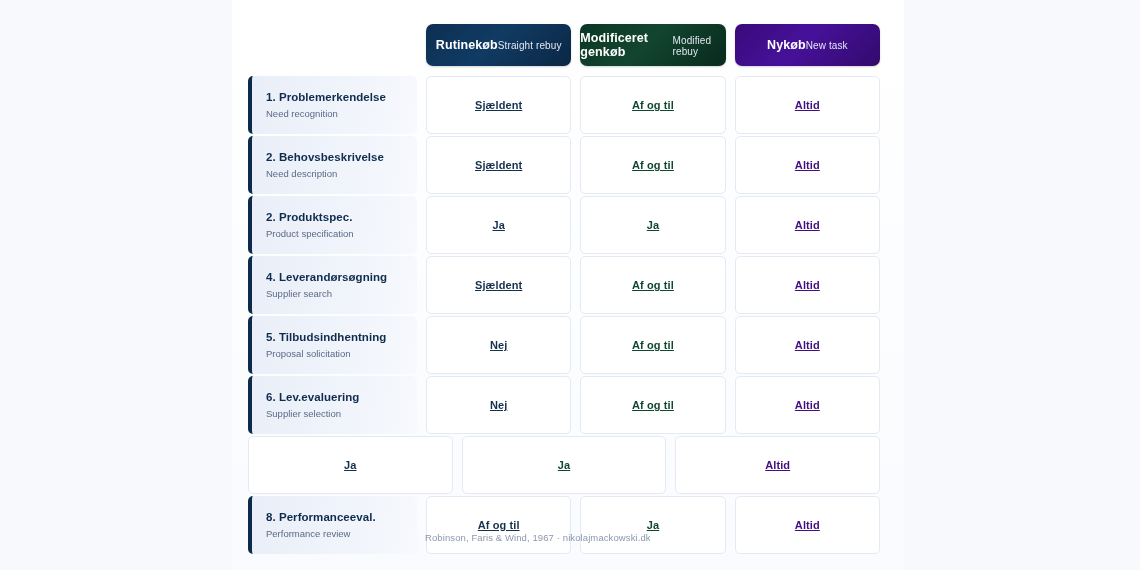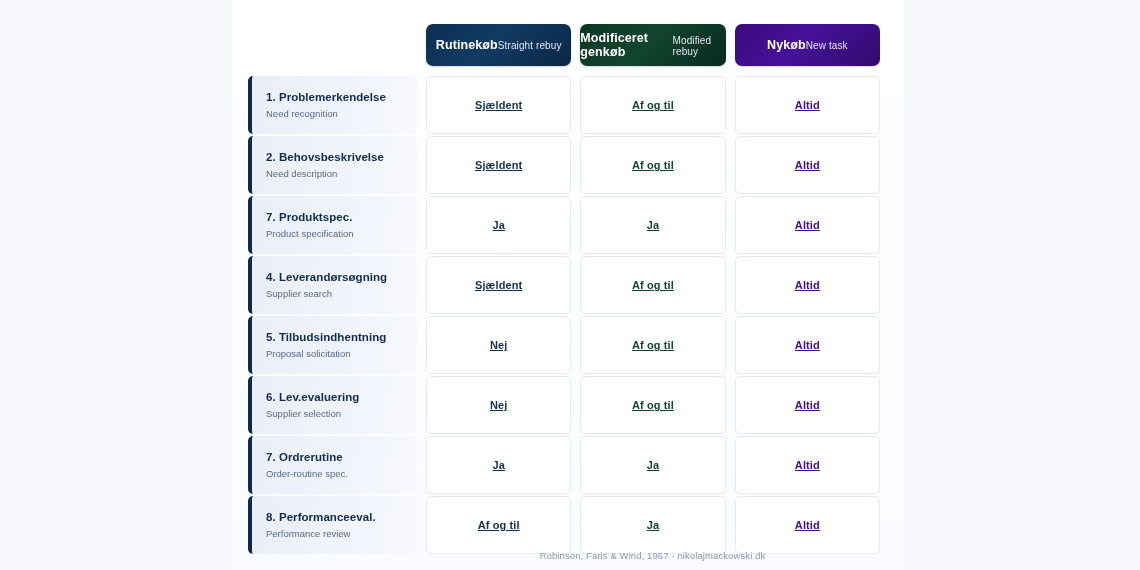--- a/index.html
+++ b/index.html
@@ -138,23 +138,22 @@
     text-decoration: underline;
   }
   .val-straight { color: #14304f; }
   .val-modified { color: #11472f; }
   .val-new      { color: #41107e; }
 
   
   .footer {
     position: absolute;
     left: 425px;
-    top: 550px;
+    top: 532px;
     width: 455px;
-    text-align: center;
     font-size: 9.5px;
     color: #8b98ad;
     letter-spacing: .1px;
   }
 </style>
 </head>
 <body>
 
 <div class="stage">
 
@@ -196,21 +195,21 @@
         <span class="st-da">2. Behovsbeskrivelse</span>
         <span class="st-en">Need description</span>
       </div>
       <div class="val-cell val-straight">Sjældent</div>
       <div class="val-cell val-modified">Af og til</div>
       <div class="val-cell val-new">Altid</div>
     </div>
 
     <div class="row">
       <div class="stage-cell">
-        <span class="st-da">7. Produktspec.</span>
+        <span class="st-da">2. Produktspec.</span>
         <span class="st-en">Product specification</span>
       </div>
       <div class="val-cell val-straight">Ja</div>
       <div class="val-cell val-modified">Ja</div>
       <div class="val-cell val-new">Altid</div>
     </div>
 
     <div class="row">
       <div class="stage-cell">
         <span class="st-da">4. Leverandørsøgning</span>
@@ -235,24 +234,20 @@
       <div class="stage-cell">
         <span class="st-da">6. Lev.evaluering</span>
         <span class="st-en">Supplier selection</span>
       </div>
       <div class="val-cell val-straight">Nej</div>
       <div class="val-cell val-modified">Af og til</div>
       <div class="val-cell val-new">Altid</div>
     </div>
 
     <div class="row">
-      <div class="stage-cell">
-        <span class="st-da">7. Ordrerutine</span>
-        <span class="st-en">Order-routine spec.</span>
-      </div>
       <div class="val-cell val-straight">Ja</div>
       <div class="val-cell val-modified">Ja</div>
       <div class="val-cell val-new">Altid</div>
     </div>
 
     <div class="row">
       <div class="stage-cell">
         <span class="st-da">8. Performanceeval.</span>
         <span class="st-en">Performance review</span>
       </div>

